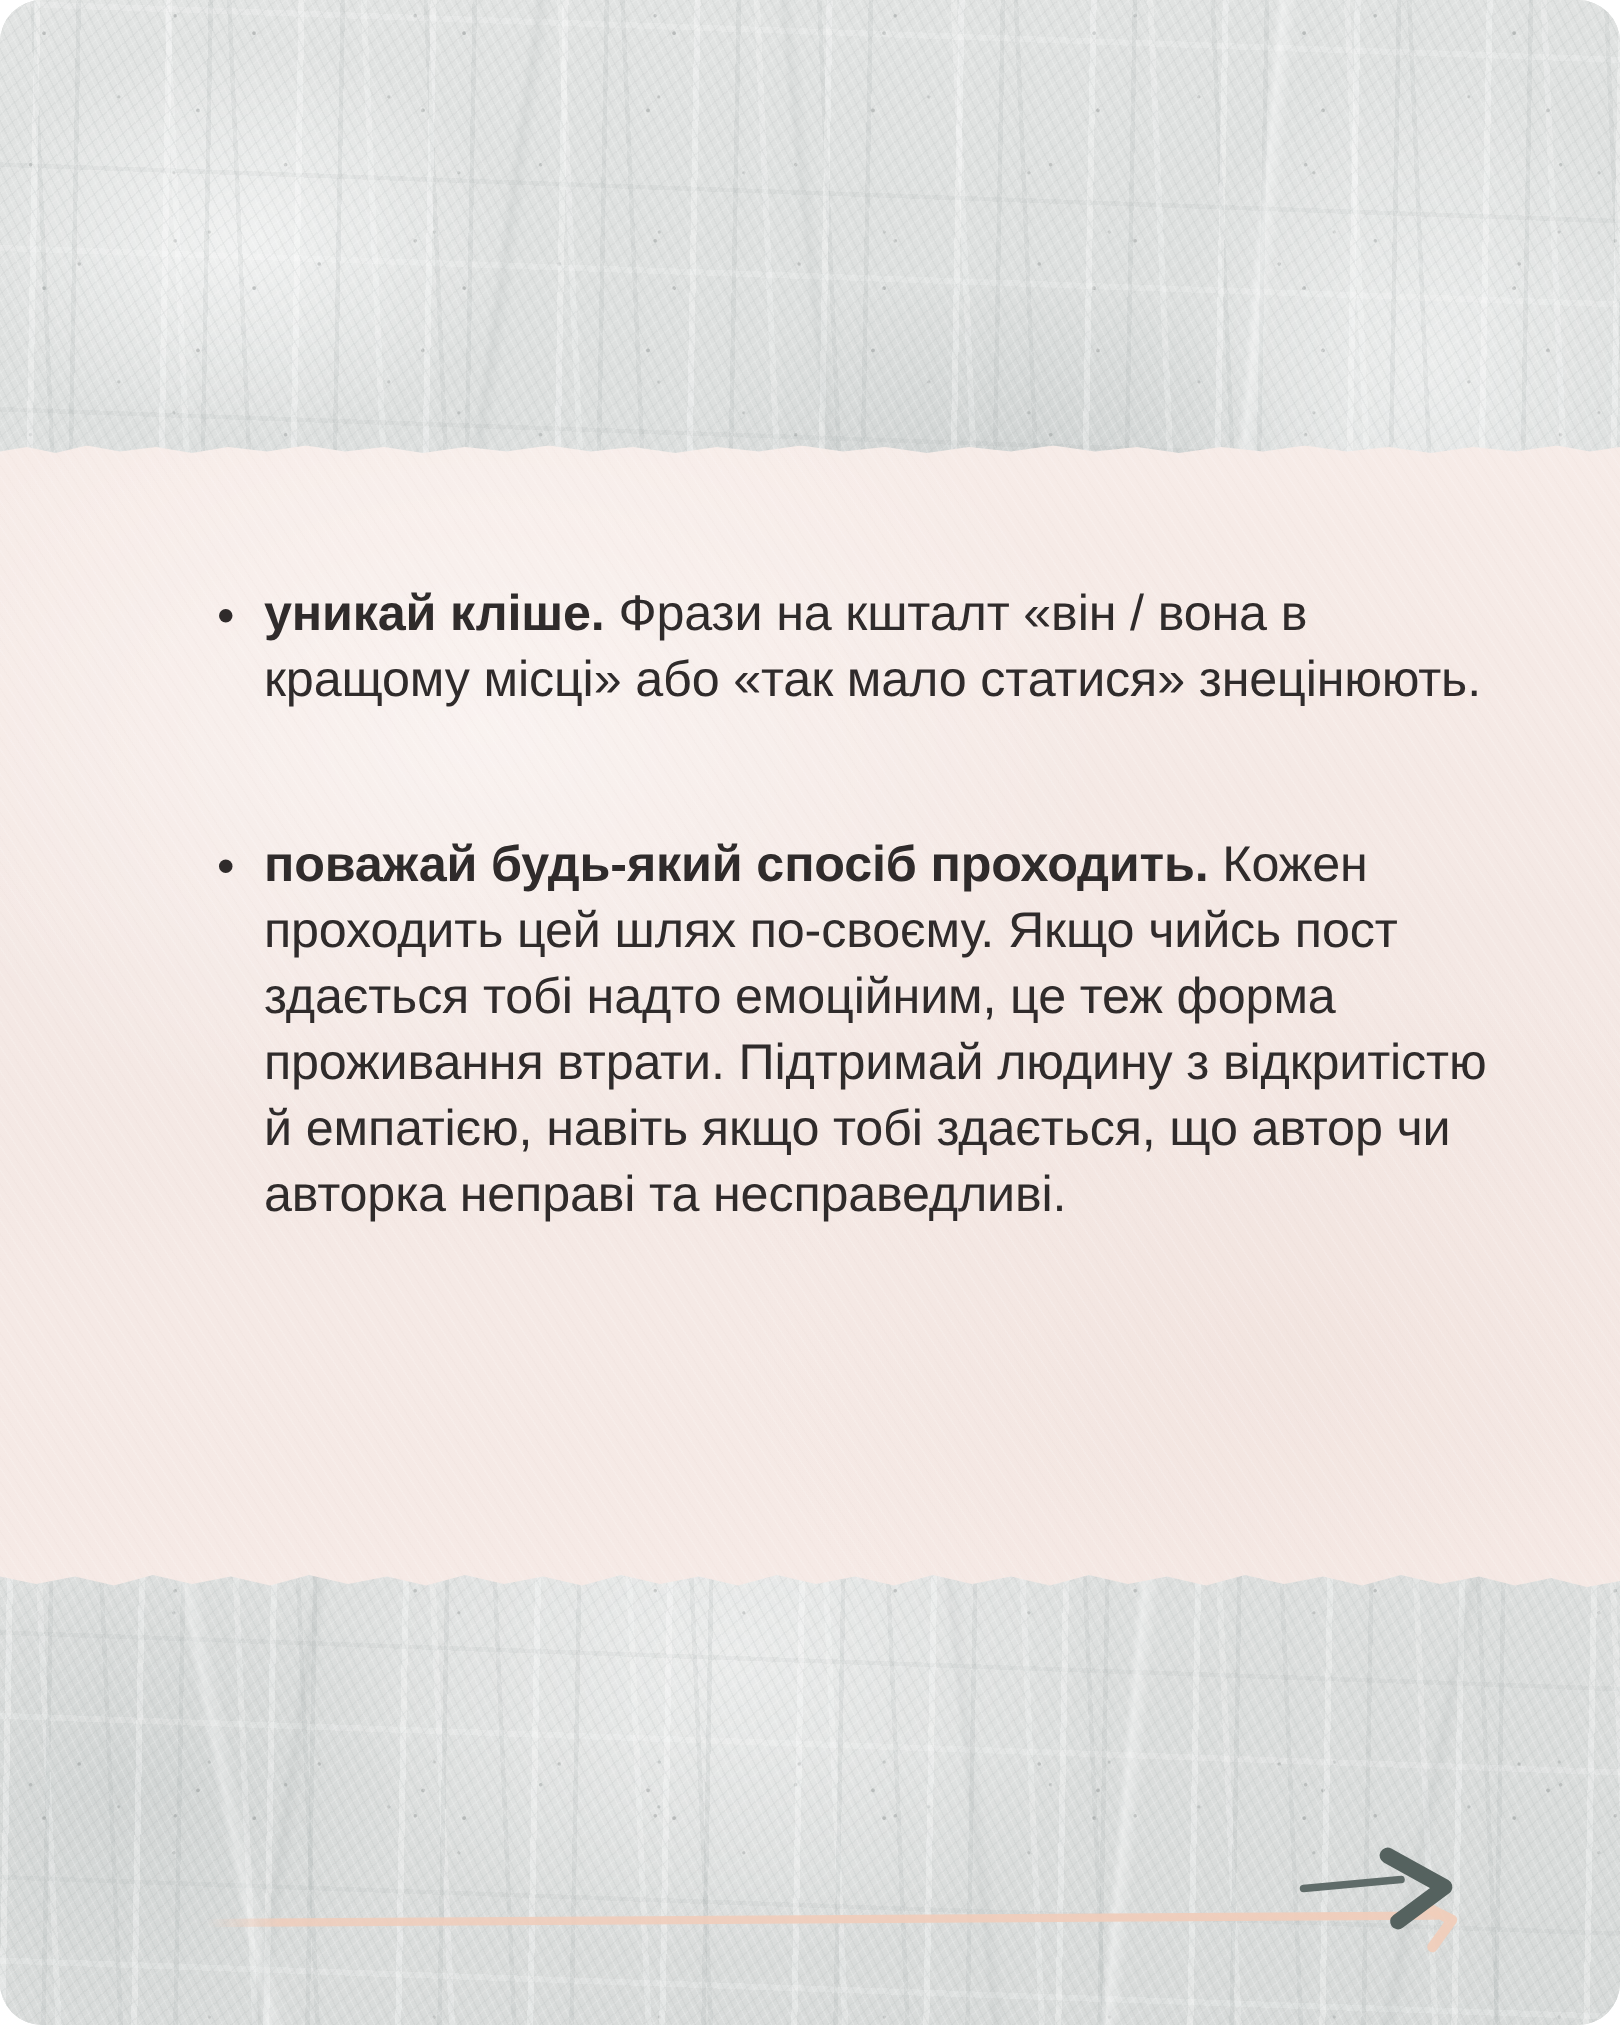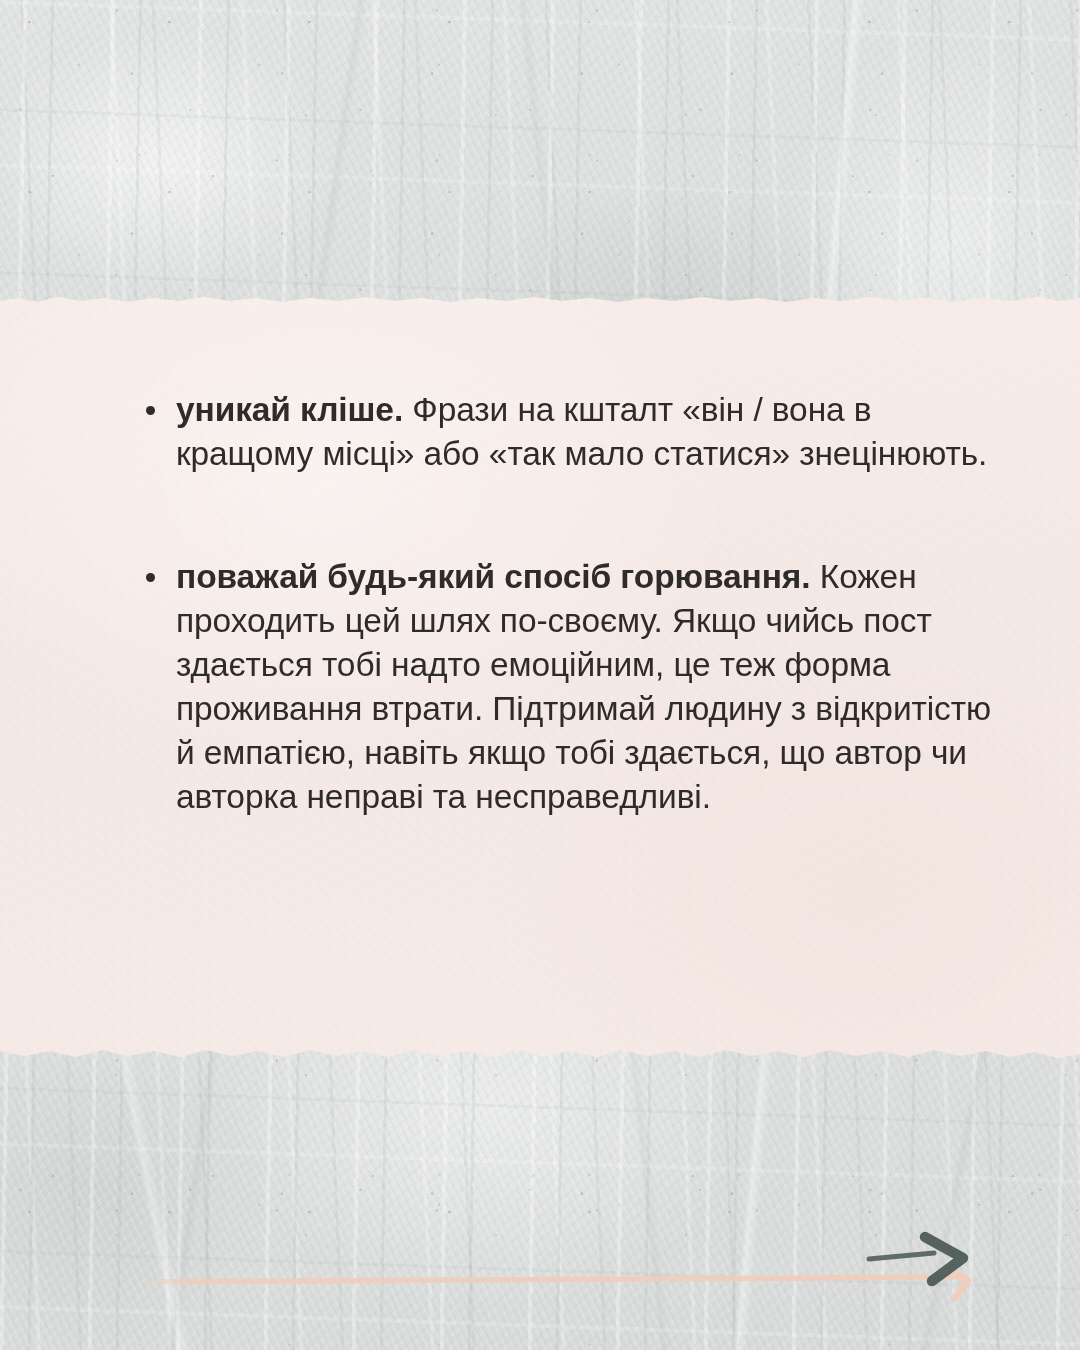--- a/index.html
+++ b/index.html
@@ -8,20 +8,21 @@
     width:1080px; height:1350px;
     overflow:hidden;
     font-family:"Liberation Sans", sans-serif;
   }
 
   #slide {
     position:relative;
     width:1080px; height:1350px;
     background:#dcdedd;
     overflow:hidden;
+    border-radius:28px;
   }
 
   
   .paper-base {
     position:absolute; inset:0;
     background:
       
       radial-gradient(circle at 21% 13%, rgba(90,96,96,.30) 0 .9px, transparent 1.6px),
       radial-gradient(circle at 73% 7%,  rgba(90,96,96,.26) 0 .8px, transparent 1.5px),
       radial-gradient(circle at 44% 34%, rgba(90,96,96,.22) 0 .7px, transparent 1.4px),
@@ -192,21 +193,21 @@
 
   <div class="content">
 
     <div class="bullet-item">
       <span class="bullet-dot"></span>
       <p class="para"><span class="lead">уникай кліше.</span><span class="body-text"> Фрази на кшталт «він / вона в кращому місці» або «так мало статися» знецінюють.</span></p>
     </div>
 
     <div class="bullet-item">
       <span class="bullet-dot"></span>
-      <p class="para"><span class="lead">поважай будь-який спосіб горювання.</span><span class="body-text"> Кожен проходить цей шлях по-своєму. Якщо чийсь пост здається тобі надто емоційним, це теж форма проживання втрати. Підтримай людину з відкритістю й емпатією, навіть якщо тобі здається, що автор чи авторка неправі та несправедливі.</span></p>
+      <p class="para"><span class="lead">поважай будь-який спосіб проходить.</span><span class="body-text"> Кожен проходить цей шлях по-своєму. Якщо чийсь пост здається тобі надто емоційним, це теж форма проживання втрати. Підтримай людину з відкритістю й емпатією, навіть якщо тобі здається, що автор чи авторка неправі та несправедливі.</span></p>
     </div>
 
   </div>
 
   <svg class="arrow-layer" viewBox="0 0 1080 1350">
 
     <g>
       <defs>
         <linearGradient id="peachFade" x1="0" y1="0" x2="1" y2="0">
           <stop offset="0" stop-color="#f0cdbb" stop-opacity="0"></stop>

